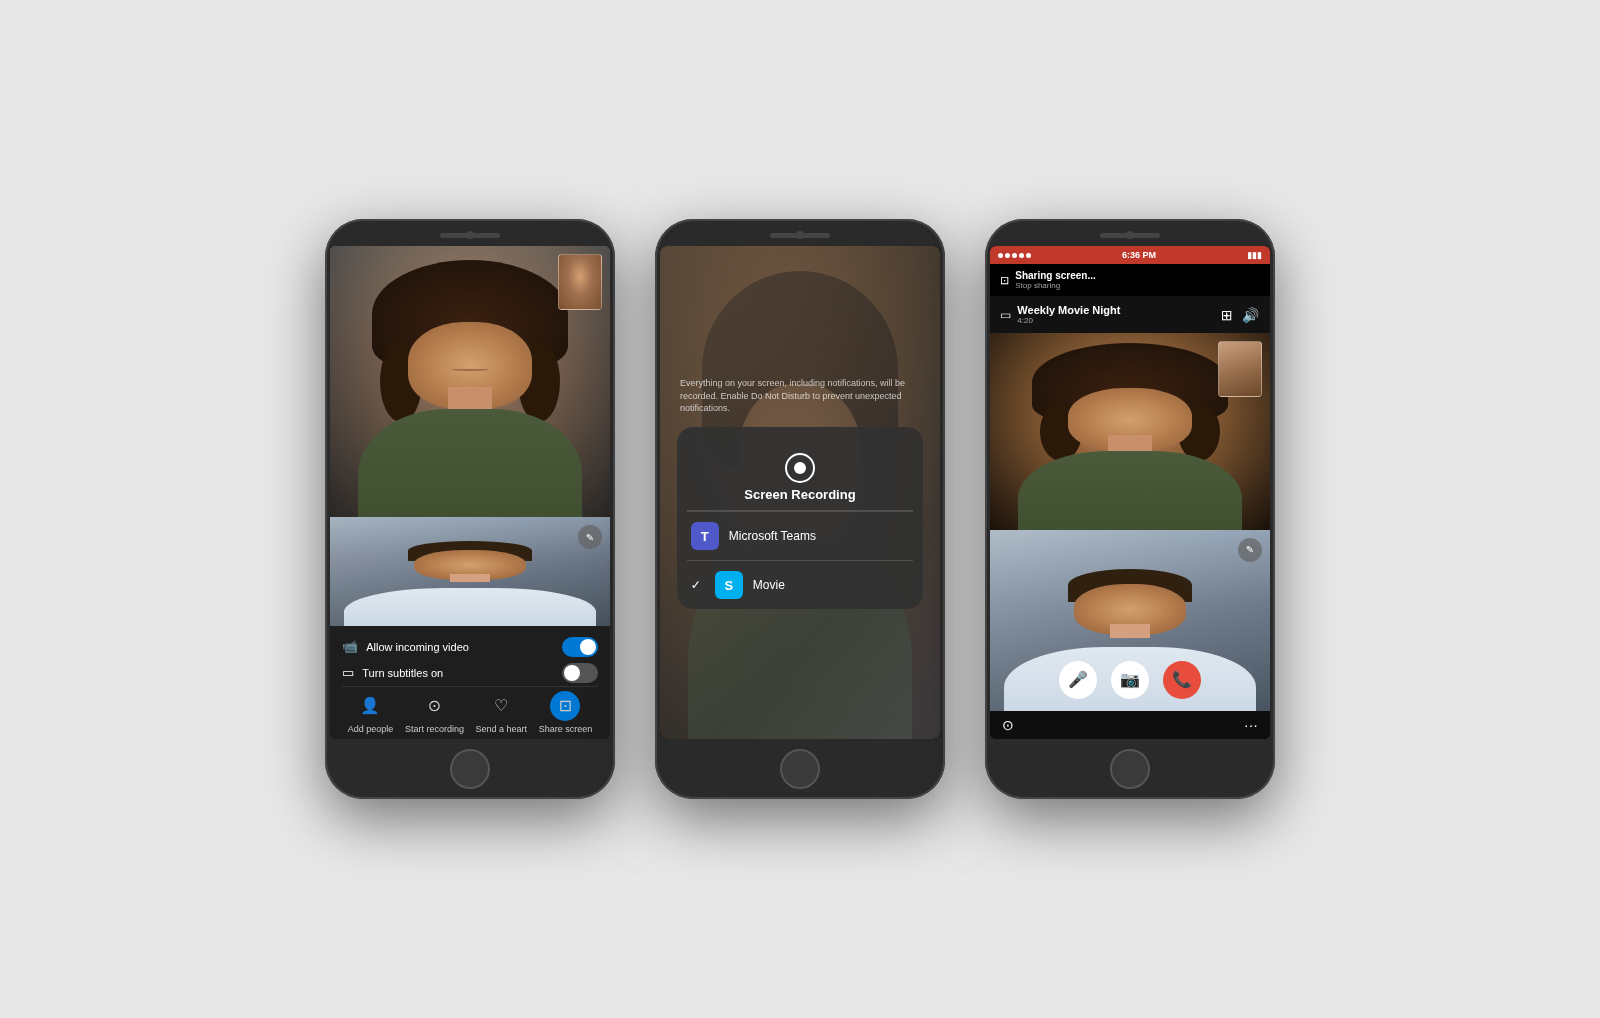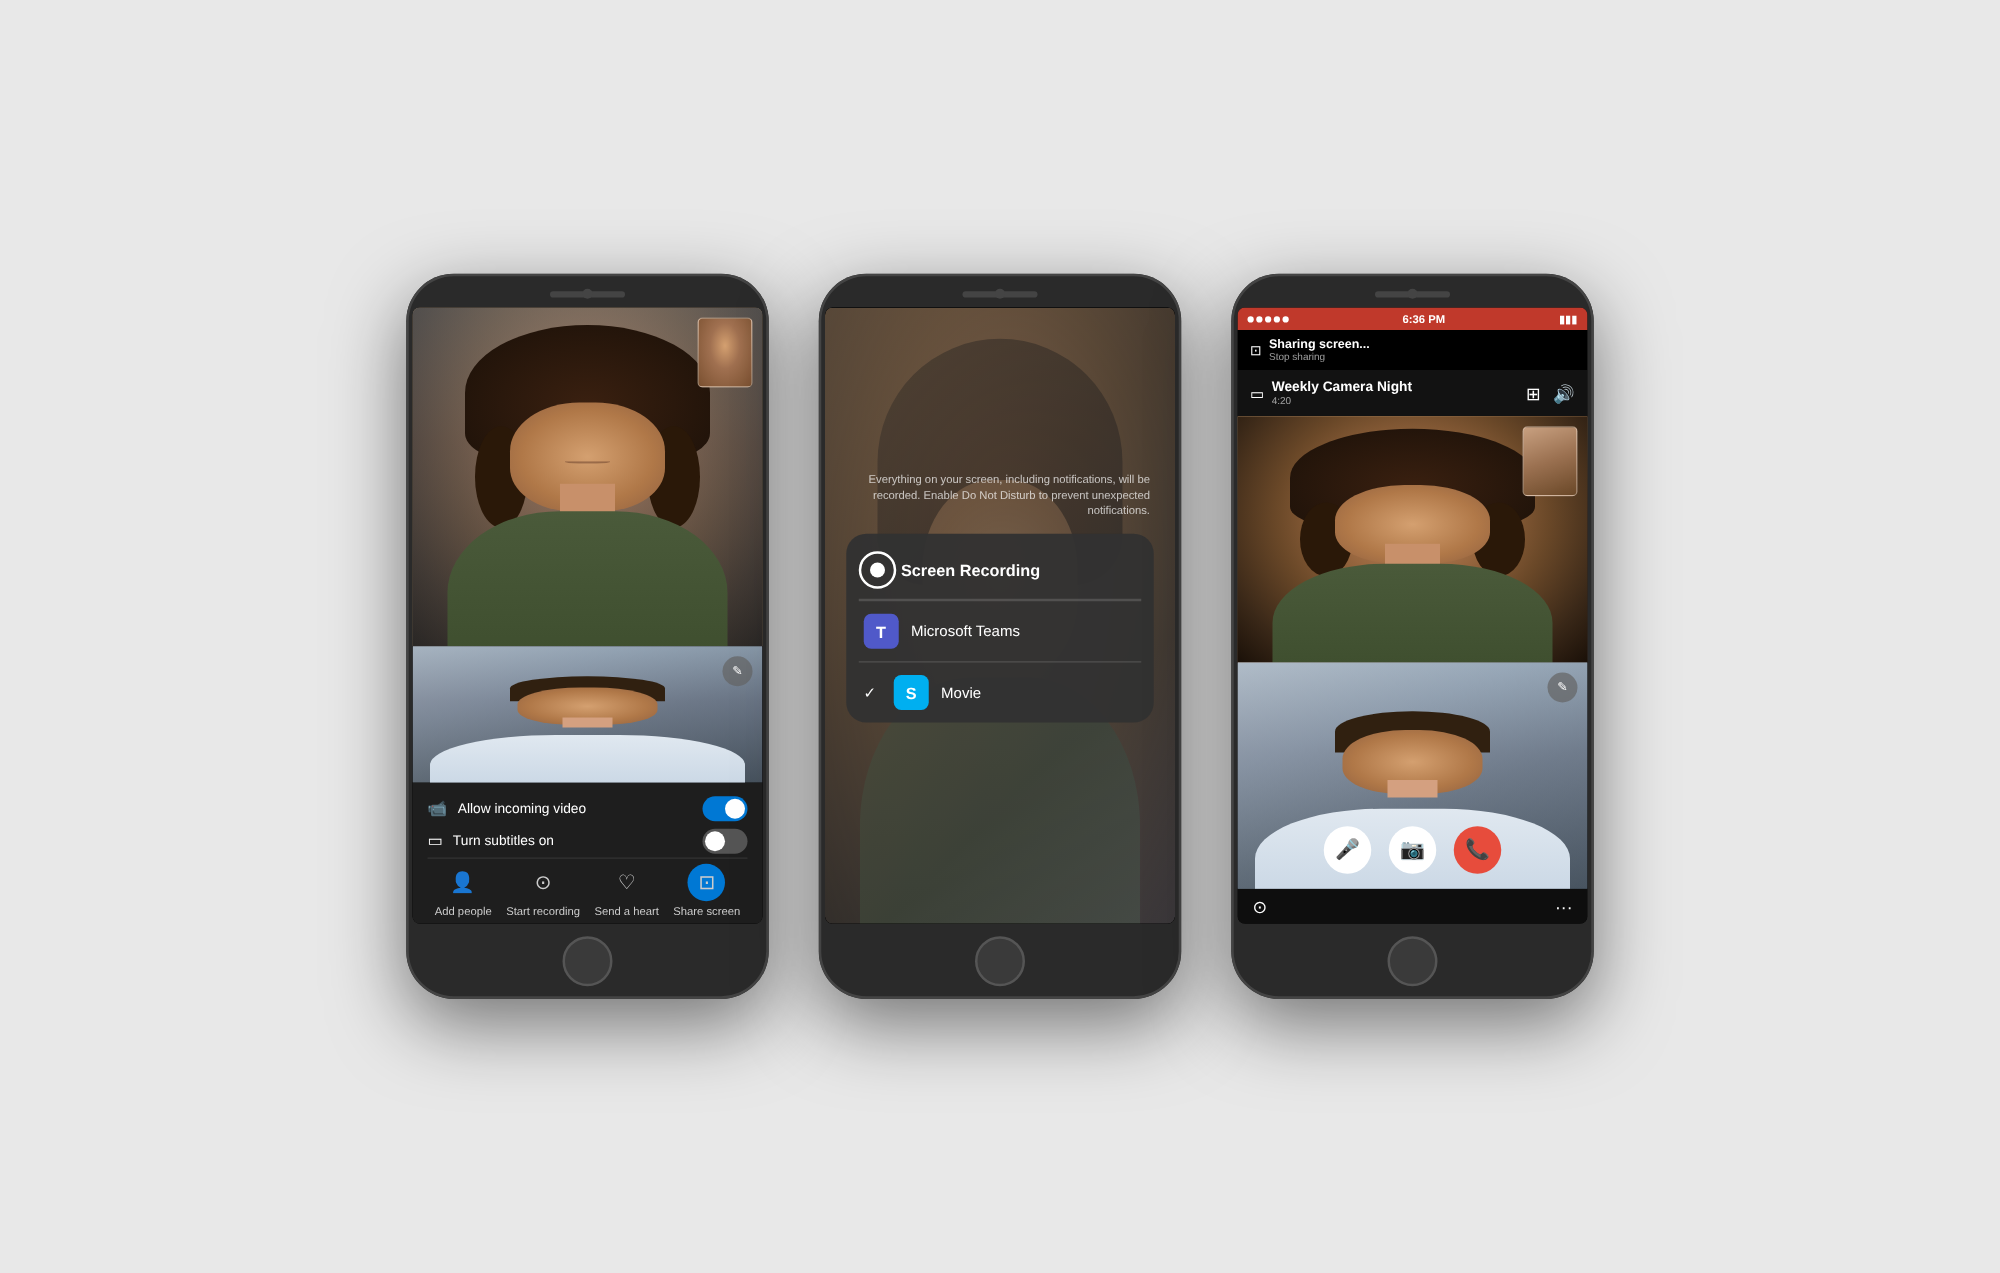--- a/index.html
+++ b/index.html
@@ -259,39 +259,40 @@
       right: 0;
       height: 75%;
       display: flex;
       flex-direction: column;
       align-items: center;
     }
 
     .share-sheet-hint {
       color: rgba(255,255,255,0.7);
       font-size: 9px;
-      text-align: right;
+      text-align: left;
       padding: 8px 20px;
       line-height: 1.4;
     }
 
     .share-sheet-card {
       width: 88%;
       background: rgba(50,50,50,0.95);
       border-radius: 16px;
       overflow: hidden;
       margin-top: 4px;
     }
 
     .share-sheet-header {
       padding: 14px 10px 8px;
       display: flex;
-      flex-direction: row;
+      flex-direction: column;
       align-items: center;
       gap: 4px;
+      margin-top: 12px;
     }
 
     .record-icon-circle {
       width: 30px;
       height: 30px;
       border-radius: 50%;
       border: 2.5px solid white;
       display: flex;
       align-items: center;
       justify-content: center;
@@ -860,21 +861,21 @@
           <div class="sharing-text">
             <div class="sharing-title">Sharing screen...</div>
             <div class="sharing-sub">Stop sharing</div>
           </div>
         </div>
 
         <div class="call-header">
           <div class="call-header-left">
             <span class="call-icon">▭</span>
             <div class="call-title-group">
-              <div class="call-title">Weekly Camera Night</div>
+              <div class="call-title">Weekly Movie Night</div>
               <div class="call-duration">4:20</div>
             </div>
           </div>
           <div class="call-header-right">
             <span class="call-header-icon">⊞</span>
             <span class="call-header-icon">🔊</span>
           </div>
         </div>
 
         <div class="video-area-3">

